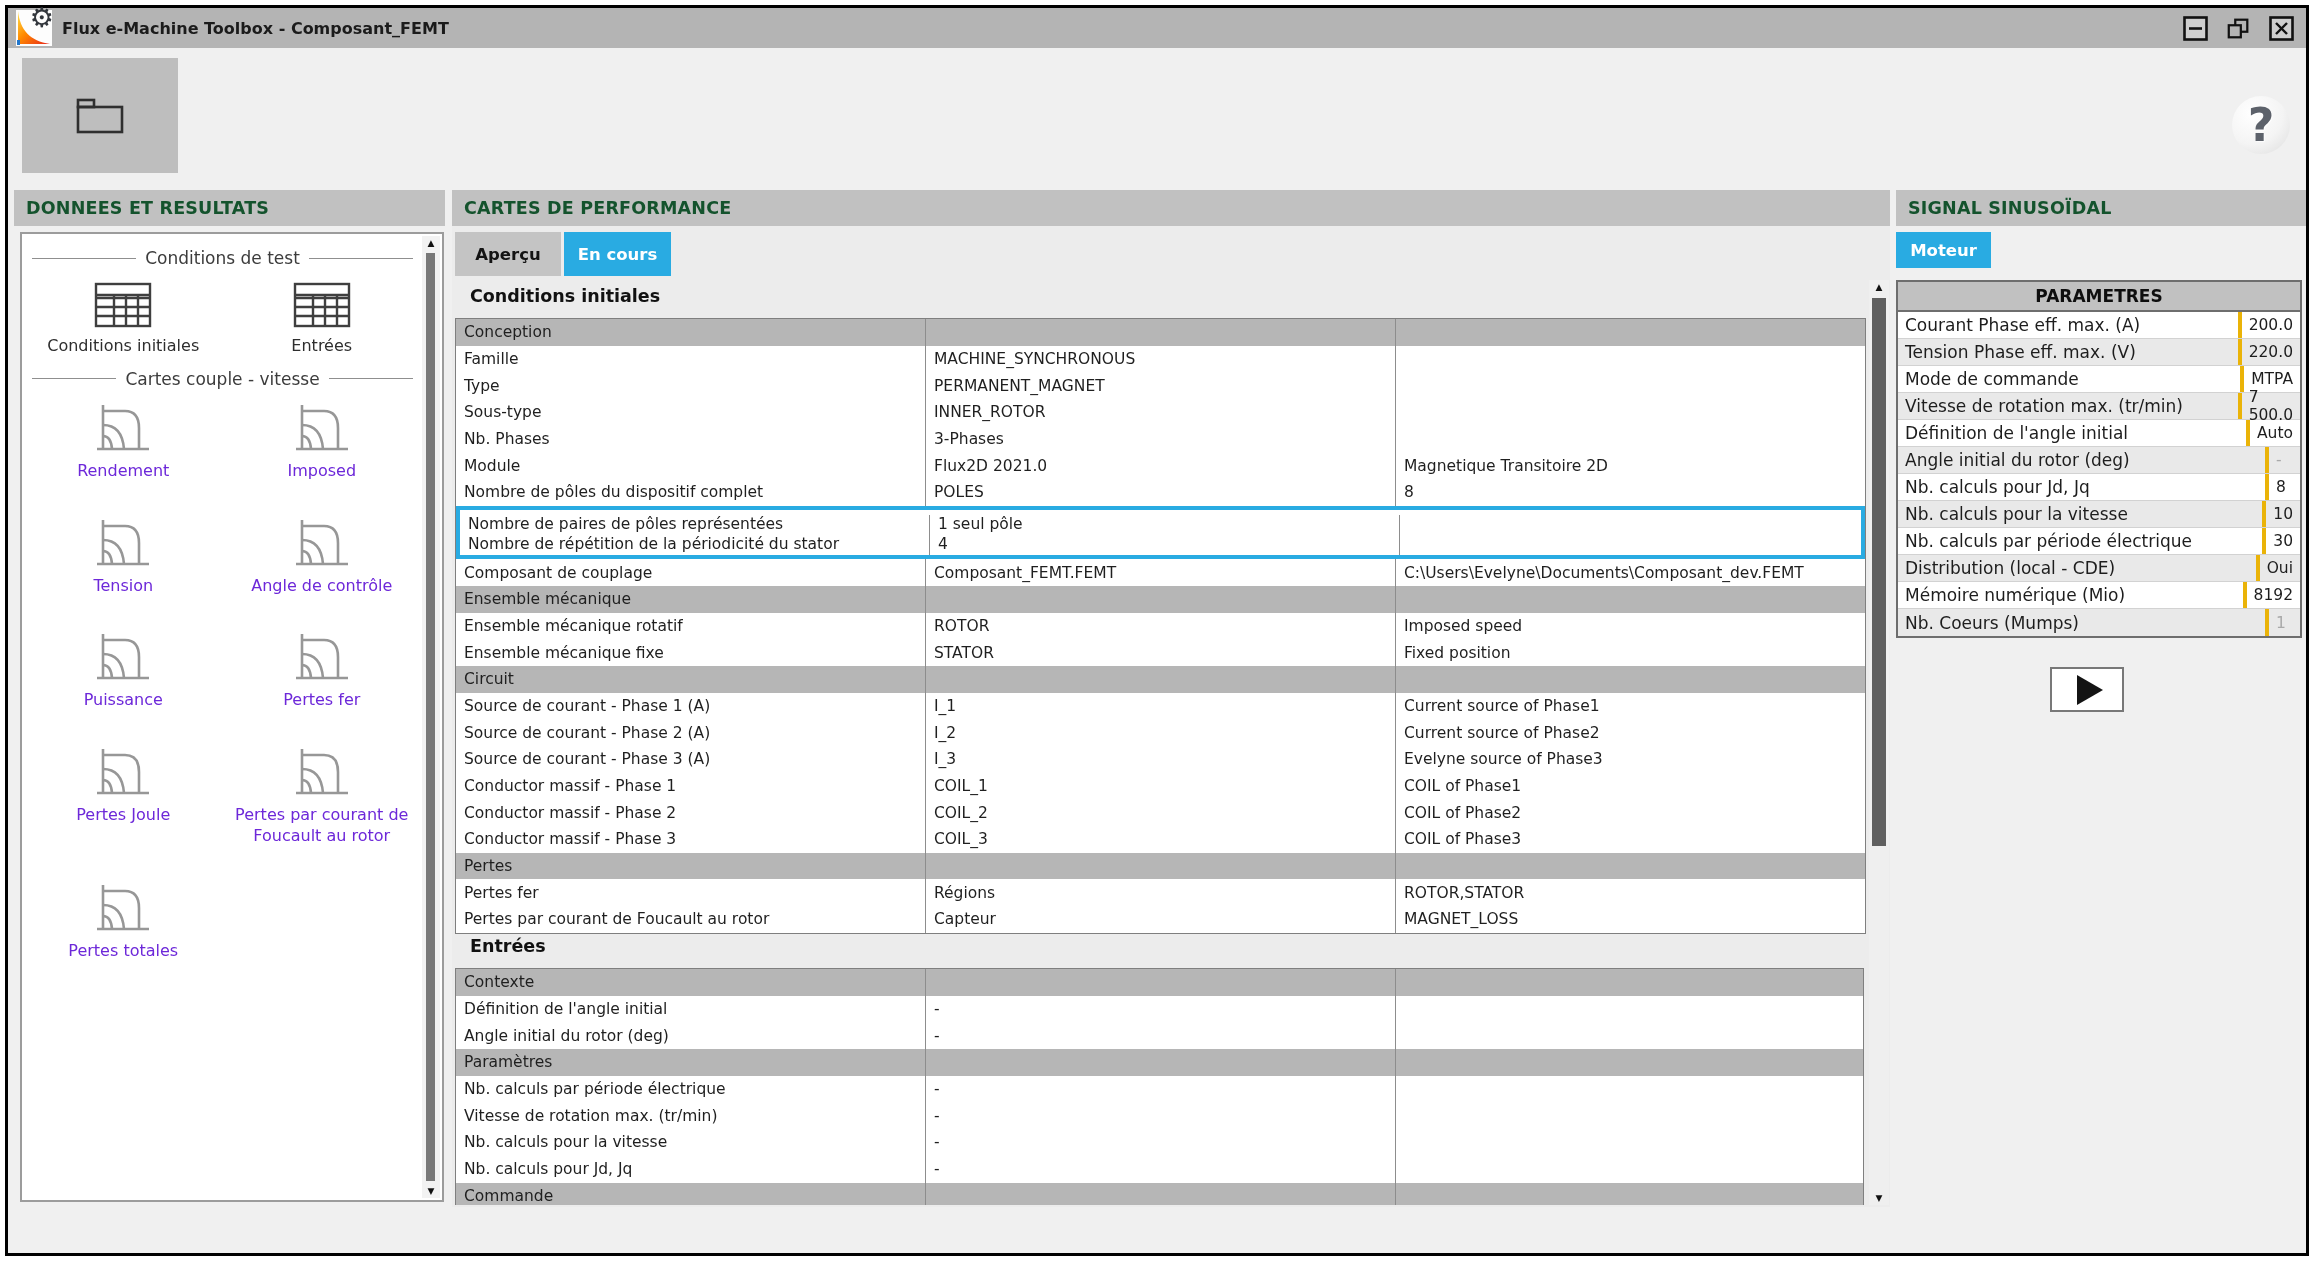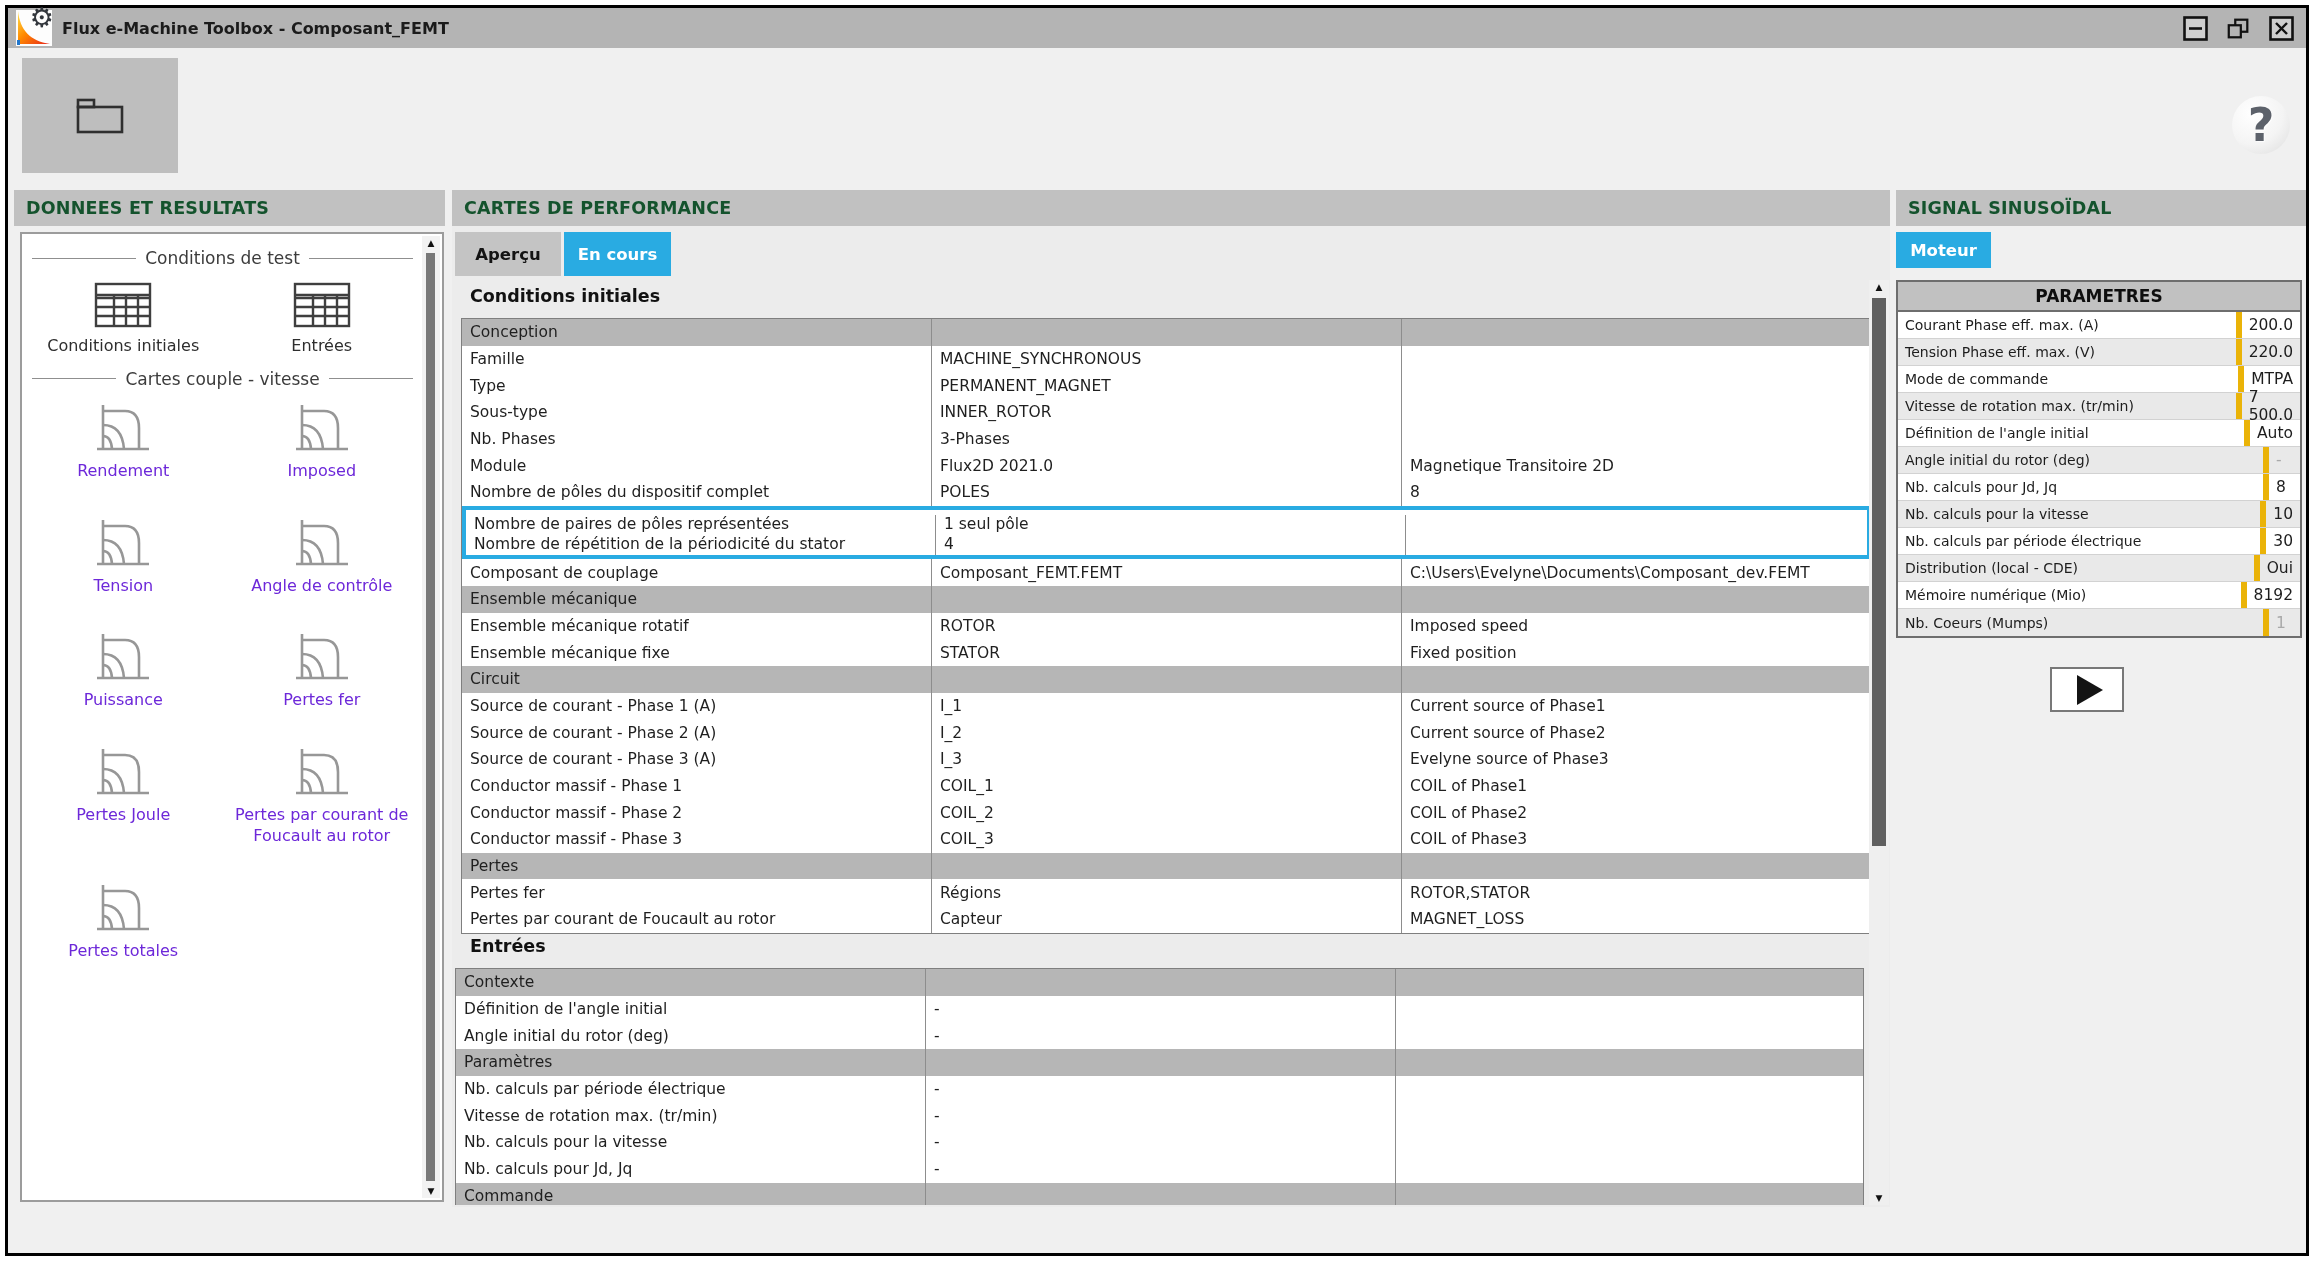--- a/index.html
+++ b/index.html
@@ -49,40 +49,40 @@
   .tab{position:absolute;top:224px;height:44px;display:flex;align-items:center;justify-content:center;
        font-size:16.5px;font-weight:bold;background:#c4c4c4;color:#141414;cursor:pointer;}
   .tab.active{background:var(--accent);color:#fff;}
   .tab-apercu{left:447px;width:106px;}
   .tab-encours{left:556px;width:107px;}
   .tab-moteur{left:1888px;top:224px;width:95px;height:36px;}
   
   .center-content{position:absolute;left:444px;top:218px;width:1438px;height:981px;background:#ececec;}
   .sec-title{position:absolute;left:18px;font-size:17.5px;font-weight:bold;color:#111;}
   .st1{top:60px;} .st2{top:710px;}
-  .ctable{position:absolute;left:9px;width:1411px;border:1px solid #7f7f7f;background:#fde047;}
+  .ctable{position:absolute;left:3px;width:1411px;border:1px solid #7f7f7f;background:#fde047;}
   .ct1{top:92px;} 
   .ct2wrap{position:absolute;left:3px;top:742px;width:1411px;height:237px;overflow:hidden;}
   .ct2wrap .ctable{position:static;width:1409px;}
   .row{display:flex;height:26.7px;background:#fff;}
   .row.group{background:var(--groupbg);}
   .cell{padding:0 8px;font-size:15.5px;color:#1f1f1f;border-right:1px solid #8d8d8d;display:flex;align-items:center;
         overflow:hidden;white-space:nowrap;}
   .c1{width:470px;} .c2{width:470px;} .c3{flex:1;border-right:none;}
   .row.hl-first{border:4px solid var(--accent);border-bottom:none;align-items:flex-end;}
   .row.hl-last{border:4px solid var(--accent);border-top:none;}
   
   .params-header{position:absolute;left:1888px;top:272px;width:406px;height:32px;background:var(--graybar);
                  border:2px solid #6e6e6e;display:flex;align-items:center;justify-content:center;
                  font-size:17px;font-weight:bold;color:#0e0e0e;}
   .rtable{position:absolute;left:1888px;top:304px;width:406px;border:2px solid #6e6e6e;border-top:none;background:#fff;}
   .r-row{display:flex;height:27px;border-bottom:1px solid #d2d2d2;}
   .r-row:last-child{border-bottom:none;}
   .r-row:nth-child(even){background:#e9e9e9;}
-  .r-label{width:371px;border-right:6px solid #eab308;padding:0 7px;font-size:14px;display:flex;align-items:center;
+  .r-label{width:371px;border-right:4px solid #eab308;padding:0 7px;font-size:17px;display:flex;align-items:center;
            overflow:hidden;white-space:nowrap;}
   .r-value{flex:1;padding:0 7px;font-size:15.5px;display:flex;align-items:center;}
   .r-row.muted .r-value{color:#a9a9a9;}
   .play{position:absolute;left:2042px;top:659px;width:74px;height:45px;background:#fff;border:2px solid #787878;
         display:flex;align-items:center;justify-content:center;cursor:pointer;}
   .play-tri{width:0;height:0;border-left:26px solid #141414;border-top:15px solid transparent;border-bottom:15px solid transparent;margin-left:6px;}
 </style>
 </head>
 <body>
 

